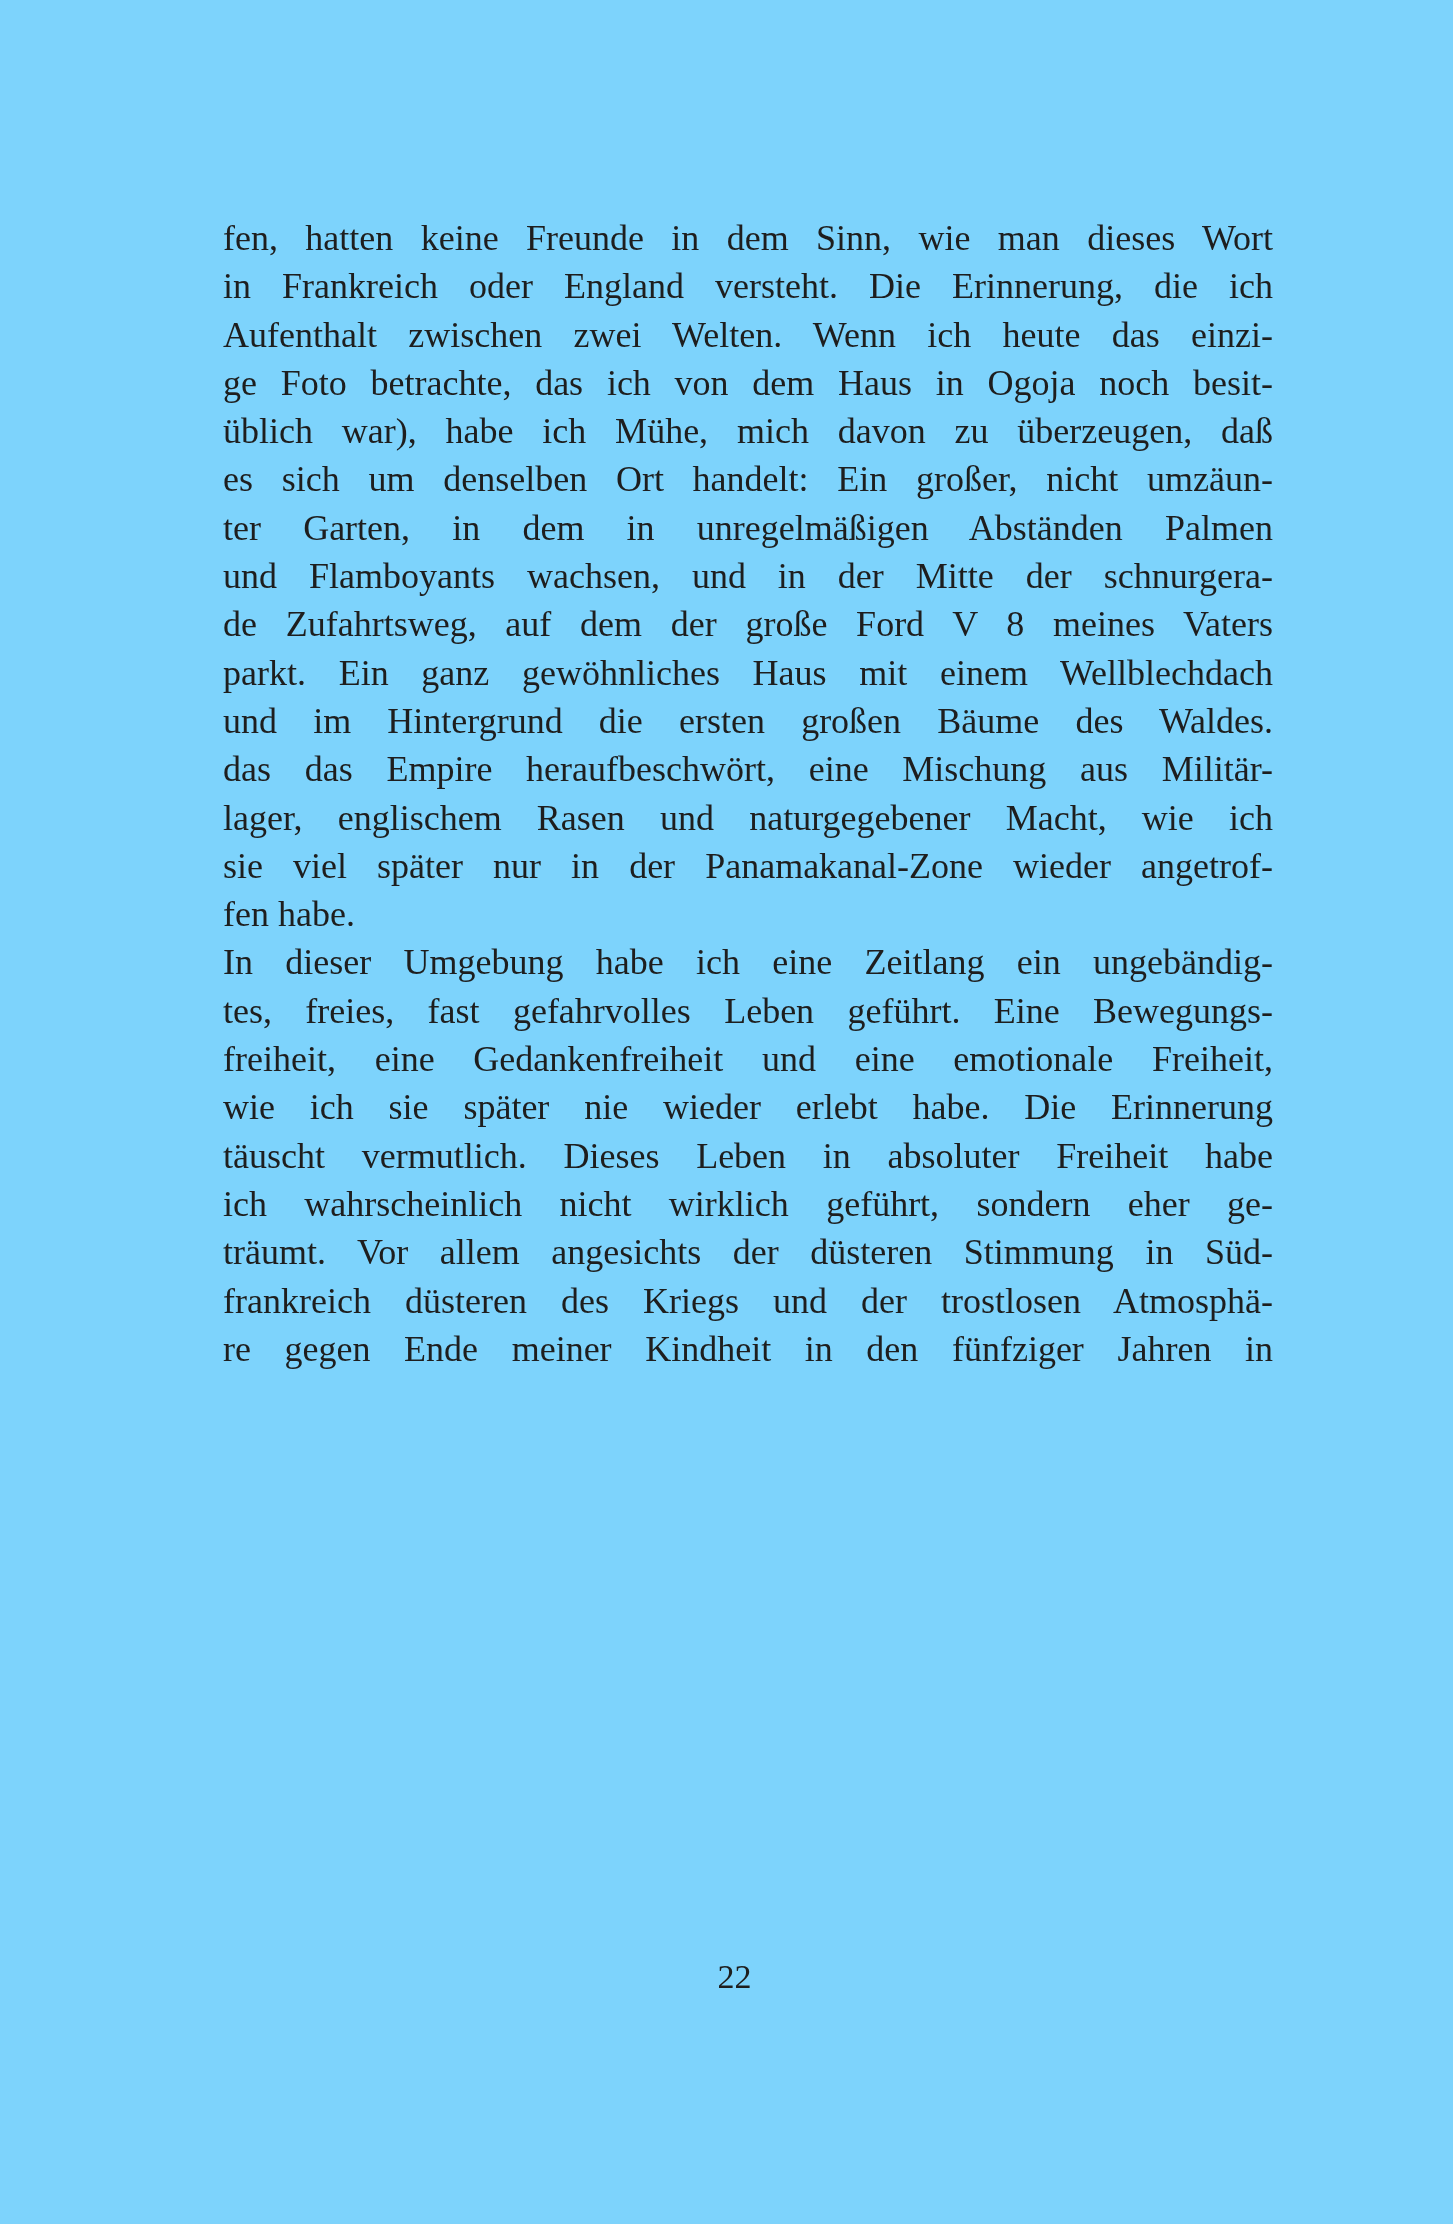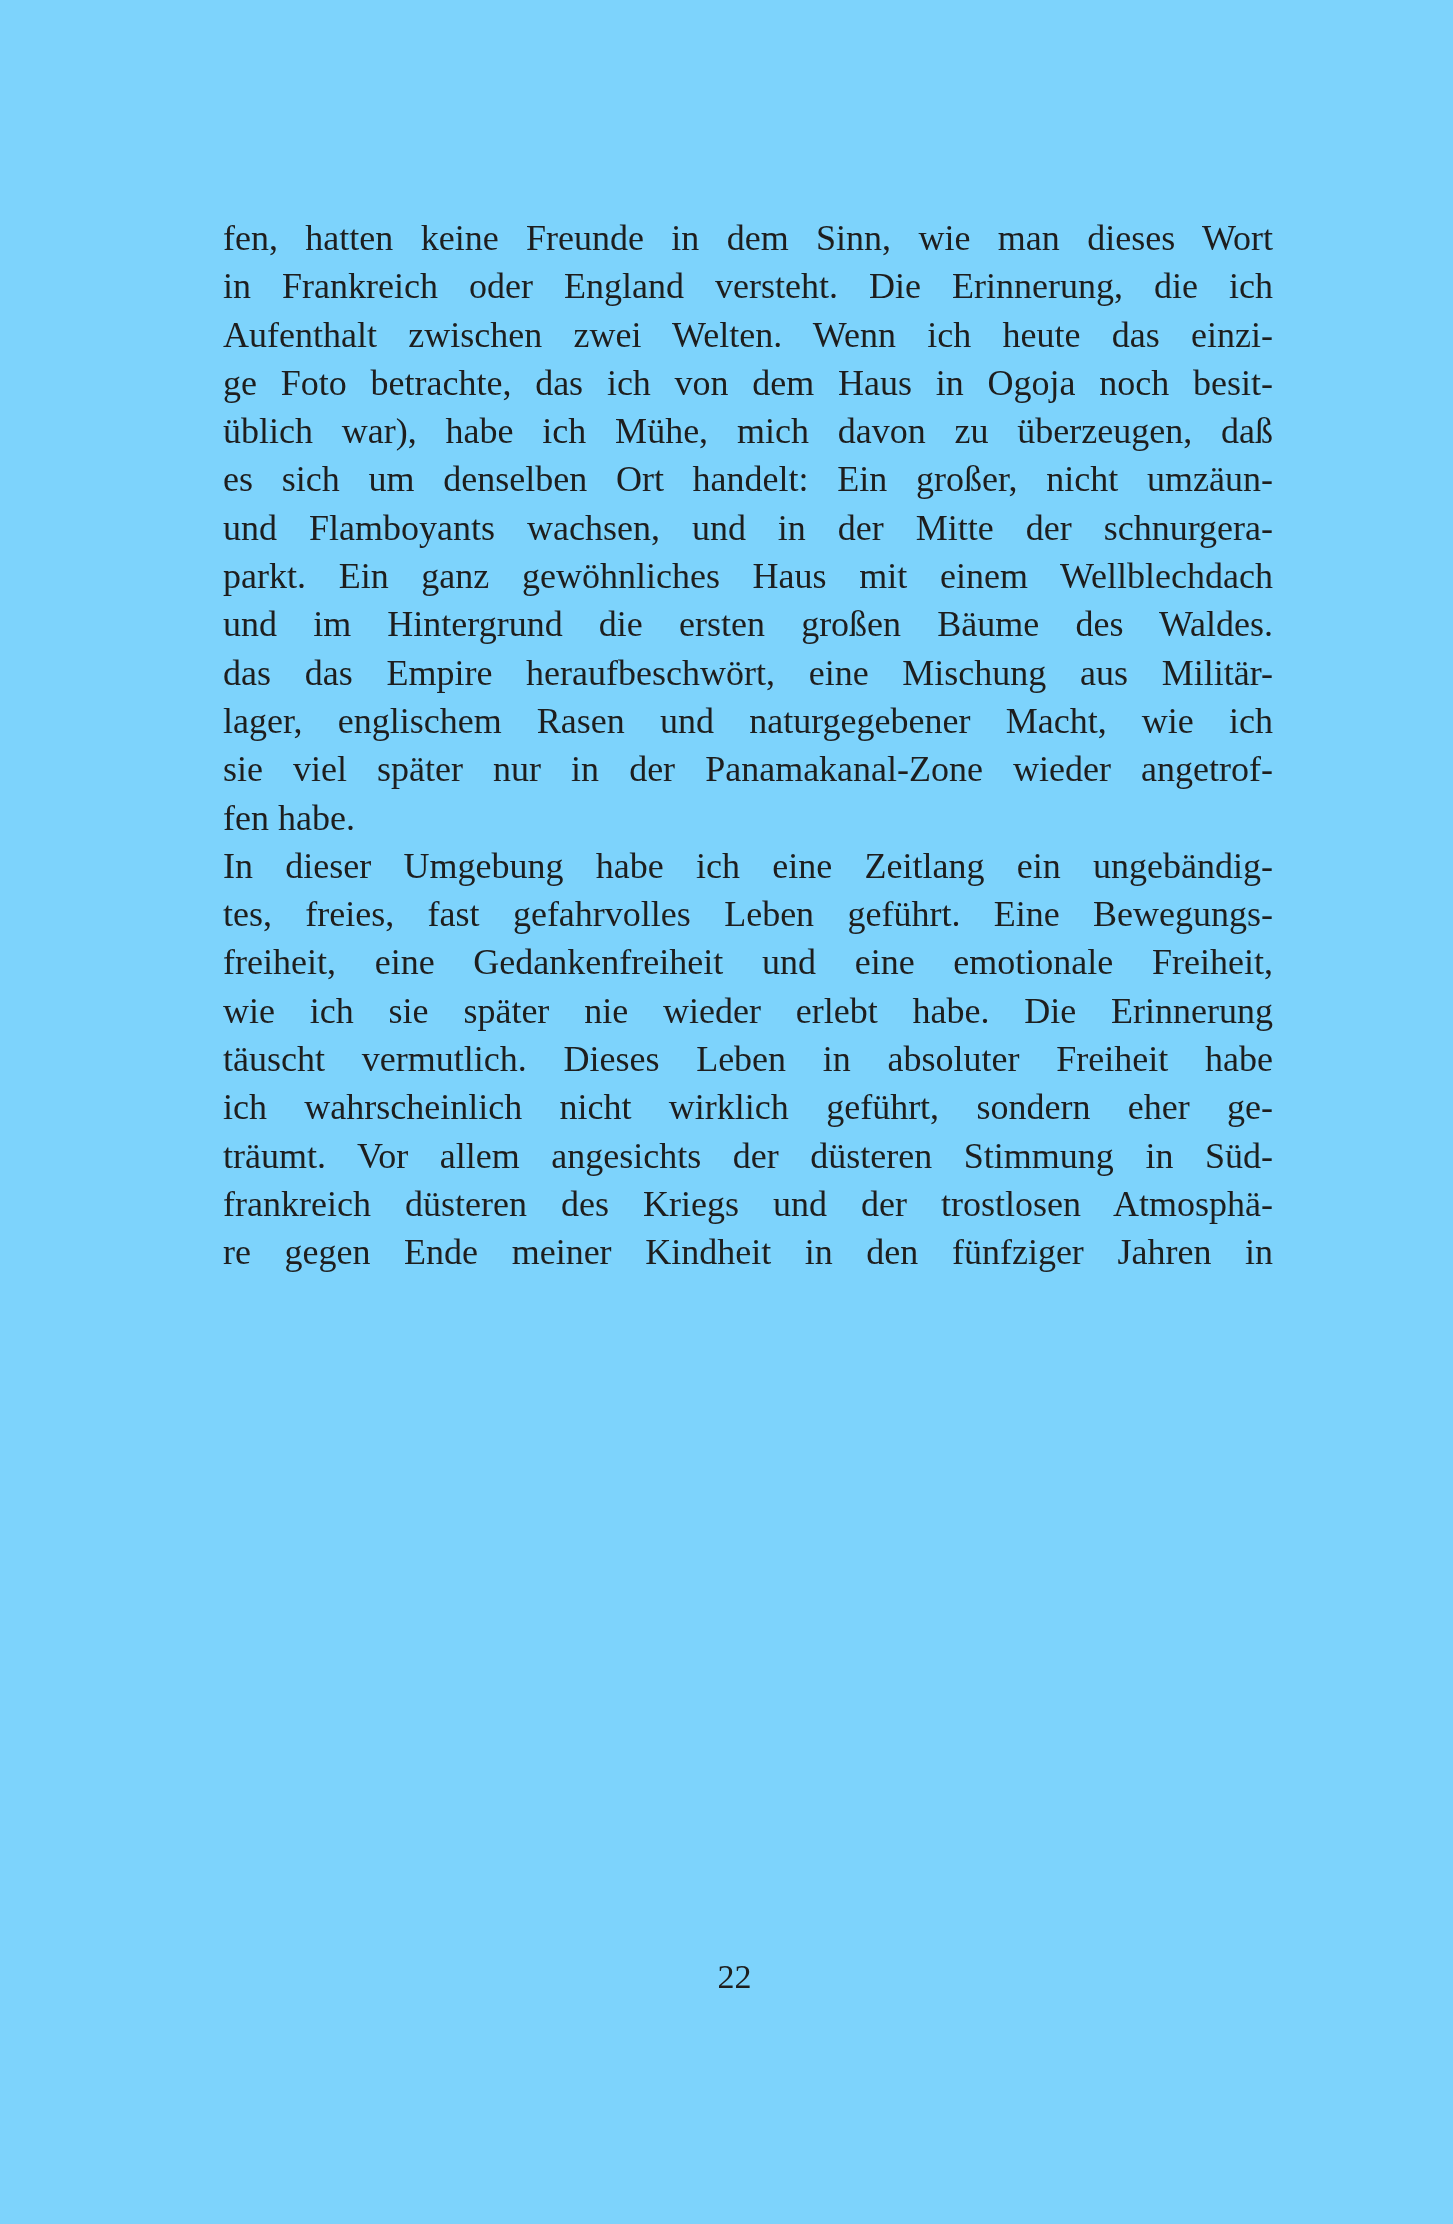--- a/index.html
+++ b/index.html
@@ -55,21 +55,23 @@
 <body>
 
 <div class="page">
   <div class="text-block">
     <span class="line">fen, hatten keine Freunde in dem Sinn, wie man dieses Wort</span>
     <span class="line">in Frankreich oder England versteht. Die Erinnerung, die ich</span>
     <span class="line">Aufenthalt zwischen zwei Welten. Wenn ich heute das einzi-</span>
     <span class="line">ge Foto betrachte, das ich von dem Haus in Ogoja noch besit-</span>
     <span class="line">üblich war), habe ich Mühe, mich davon zu überzeugen, daß</span>
     <span class="line">es sich um denselben Ort handelt: Ein großer, nicht umzäun-</span>
+    <span class="line">ter Garten, in dem in unregelmäßigen Abständen Palmen</span>
     <span class="line">und Flamboyants wachsen, und in der Mitte der schnurgera-</span>
+    <span class="line">de Zufahrtsweg, auf dem der große Ford V 8 meines Vaters</span>
     <span class="line">parkt. Ein ganz gewöhnliches Haus mit einem Wellblechdach</span>
     <span class="line">und im Hintergrund die ersten großen Bäume des Waldes.</span>
     <span class="line">das das Empire heraufbeschwört, eine Mischung aus Militär-</span>
     <span class="line">lager, englischem Rasen und naturgegebener Macht, wie ich</span>
     <span class="line">sie viel später nur in der Panamakanal-Zone wieder angetrof-</span>
     <span class="line last">fen habe.</span>
     <span class="line">In dieser Umgebung habe ich eine Zeitlang ein ungebändig-</span>
     <span class="line">tes, freies, fast gefahrvolles Leben geführt. Eine Bewegungs-</span>
     <span class="line">freiheit, eine Gedankenfreiheit und eine emotionale Freiheit,</span>
     <span class="line">wie ich sie später nie wieder erlebt habe. Die Erinnerung</span>

